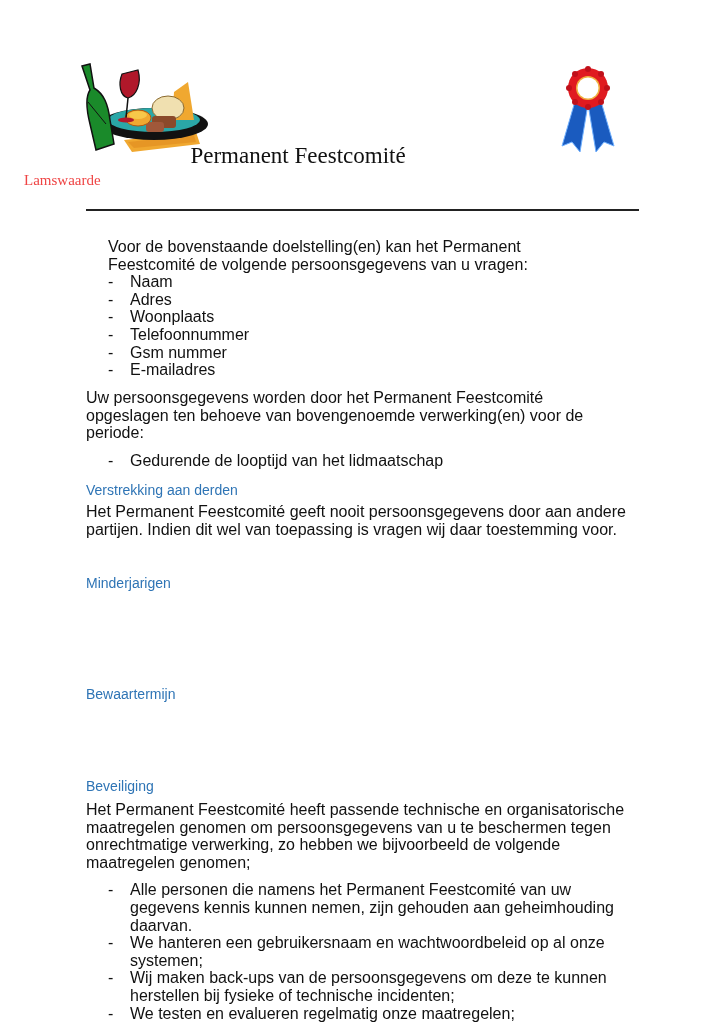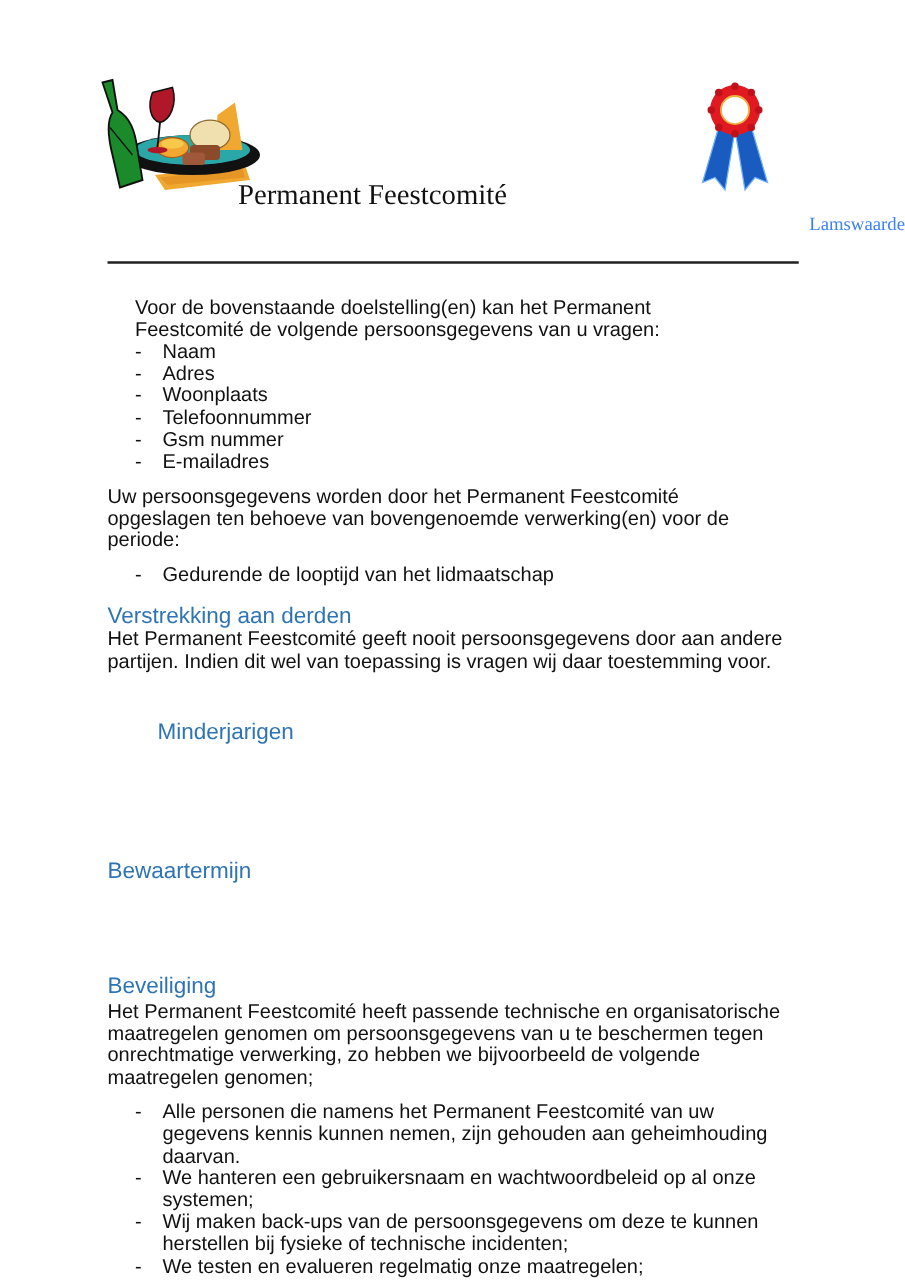--- a/index.html
+++ b/index.html
@@ -5,33 +5,33 @@
     html, body { margin: 0; padding: 0; background: #ffffff; }
     body { width: 724px; height: 1024px; position: relative; overflow: hidden;
            font-family: "Liberation Sans", sans-serif; color: #111; }
     .page { position: absolute; left: 0; top: 0; width: 724px; height: 1024px; background: #fff; }
 
     .logo-left { position: absolute; left: 76px; top: 62px; width: 134px; height: 92px; }
     .logo-right { position: absolute; left: 558px; top: 64px; width: 60px; height: 90px; }
 
     .org-title { position: absolute; left: 0; width: 588px; top: 143px; text-align: center;
                  font-family: "Liberation Serif", serif; font-size: 23px; color: #111; padding-left: 8px; box-sizing: border-box; }
-    .org-sub { position: absolute; left: 0; width: 724px; top: 172px; text-align: right;
-               font-family: "Liberation Serif", serif; font-size: 15px; color: #3b82f6; padding-left: 24px; box-sizing: border-box; }
+    .org-sub { position: absolute; left: 0; width: 724px; top: 172px; text-align: left;
+               font-family: "Liberation Serif", serif; font-size: 15px; color: #ef4444; padding-left: 24px; box-sizing: border-box; }
     .header-rule { position: absolute; left: 86px; top: 209px; width: 553px; height: 2px; background: #222; }
 
     .body-text { font-family: "Liberation Sans", sans-serif; font-size: 16px; line-height: 17.6px; color: #111; }
     .block { position: absolute; left: 86px; width: 560px; }
     .p-indent { position: absolute; left: 108px; width: 530px; }
 
     .list { list-style: none; margin: 0; padding: 0; }
     .list li { position: relative; padding-left: 22px; }
     .list li .dash { position: absolute; left: 0; top: 0; }
 
-    .heading { position: absolute; left: 86px; font-size: 18px; color: #2e74b5; font-family: "Liberation Sans", sans-serif; }
+    .heading { position: absolute; left: 86px; font-size: 14px; color: #2e74b5; font-family: "Liberation Sans", sans-serif; }
   </style>
 </head>
 <body>
 
 <div class="page">
 
   <svg class="logo-left" viewBox="0 0 134 92">
 
     <polygon points="48,78 120,70 124,82 56,90" fill="#f0a830"></polygon>
     <polygon points="52,80 118,73 120,80 58,86" fill="#e08a1e" opacity="0.6"></polygon>
@@ -94,21 +94,21 @@
   <div class="block body-text" style="top:389px;">
     <div style="width:515px;">Uw persoonsgegevens worden door het Permanent Feestcomité opgeslagen ten behoeve van bovengenoemde verwerking(en) voor de periode:</div>
     <ul class="list" style="margin-top:10px; margin-left:22px;">
       <li><span class="dash">-</span><span>Gedurende de looptijd van het lidmaatschap</span></li>
     </ul>
   </div>
 
   <div class="heading" style="top:482px;">Verstrekking aan derden</div>
   <div class="block body-text" style="top:503px; width:556px;">Het Permanent Feestcomité geeft nooit persoonsgegevens door aan andere partijen. Indien dit wel van toepassing is vragen wij daar toestemming voor.</div>
 
-  <div class="heading" style="top:575px;margin-left:40px;">Minderjarigen</div>
+  <div class="heading" style="top:575px;">Minderjarigen</div>
 
   <div class="heading" style="top:686px;">Bewaartermijn</div>
 
   <div class="heading" style="top:778px;">Beveiliging</div>
   <div class="block body-text" style="top:801px; width:556px;">
     <div>Het Permanent Feestcomité heeft passende technische en organisatorische maatregelen genomen om persoonsgegevens van u te beschermen tegen onrechtmatige verwerking, zo hebben we bijvoorbeeld de volgende maatregelen genomen;</div>
     <ul class="list" style="margin-top:10px; margin-left:22px; width:510px;">
       <li><span class="dash">-</span><span>Alle personen die namens het Permanent Feestcomité van uw gegevens kennis kunnen nemen, zijn gehouden aan geheimhouding daarvan.</span></li>
       <li><span class="dash">-</span><span>We hanteren een gebruikersnaam en wachtwoordbeleid op al onze systemen;</span></li>
       <li><span class="dash">-</span><span>Wij maken back-ups van de persoonsgegevens om deze te kunnen herstellen bij fysieke of technische incidenten;</span></li>

